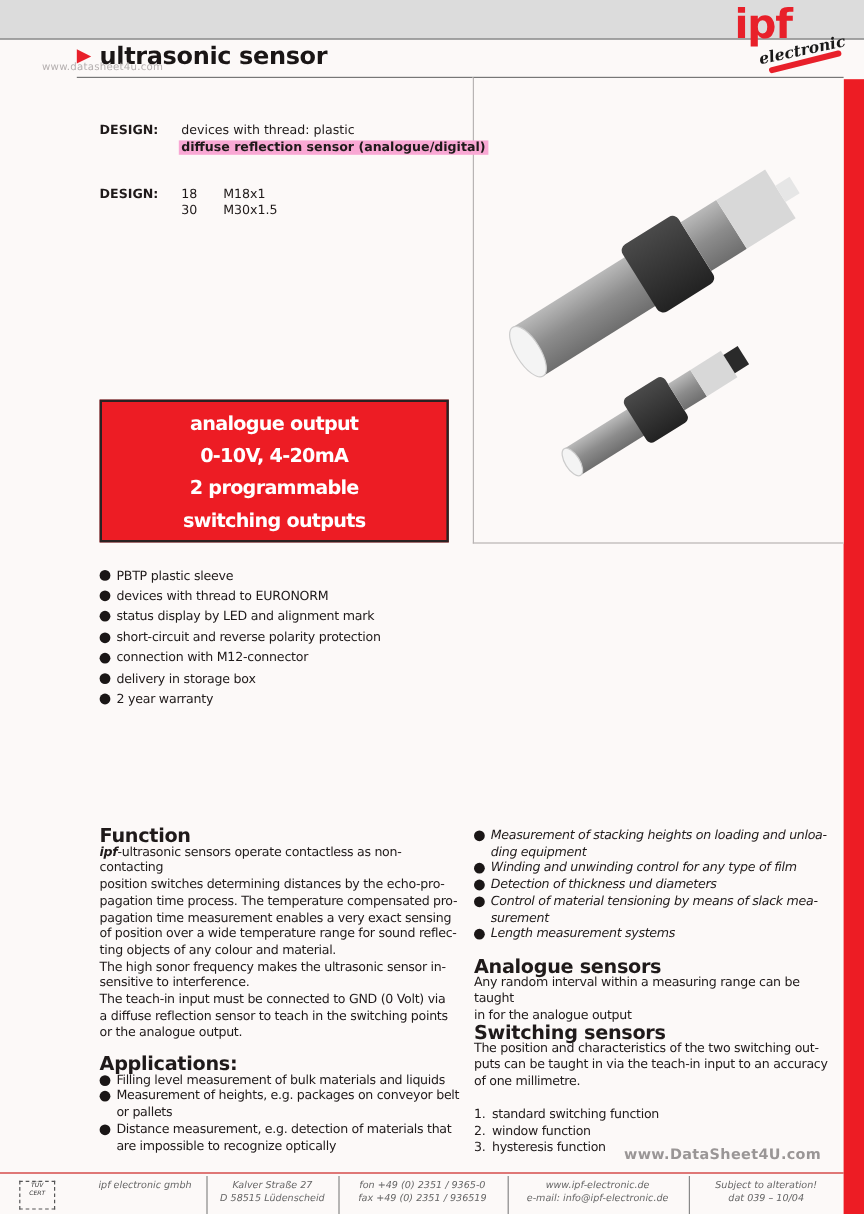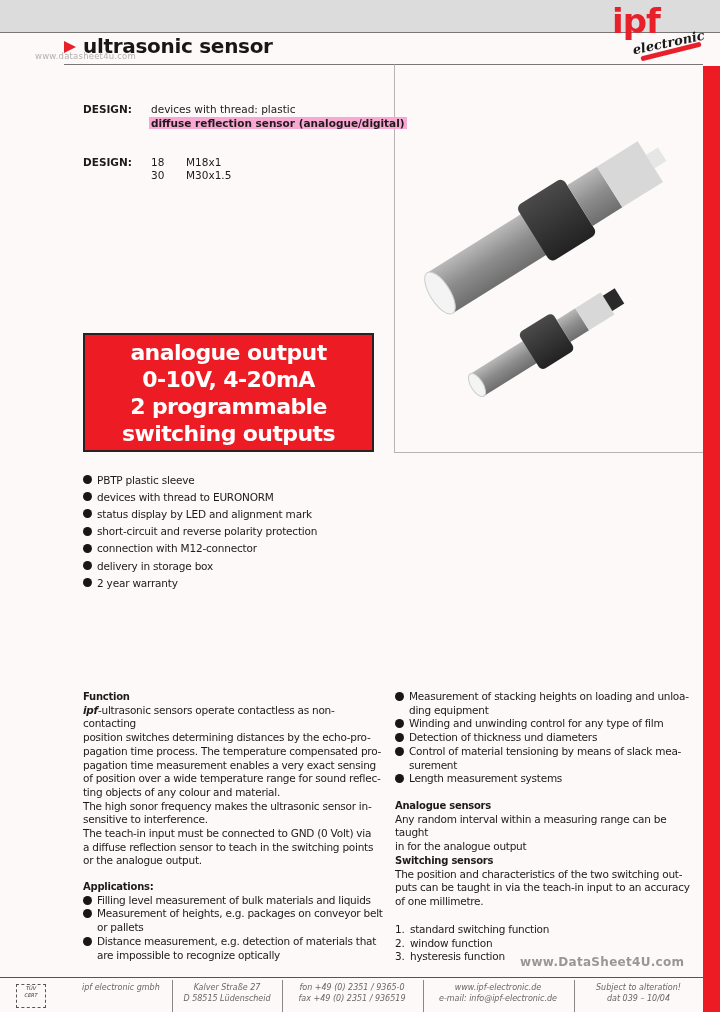--- a/index.html
+++ b/index.html
@@ -22,28 +22,28 @@
   .photo-frame { position: absolute; left: 394px; top: 64px; width: 309px; height: 389px; border-left: 1px solid #b8b4b4; border-top: 1px solid #777; border-bottom: 1px solid #b8b4b4; background: #fcf9f8; }
 
   .meta { position: absolute; left: 83px; font-size: 10.5px; }
   .meta .lbl { position: absolute; left: 0; font-weight: bold; font-size: 10.5px; }
   .meta .val { position: absolute; left: 68px; white-space: nowrap; }
   .meta .val.hl { background: #f9a8d4; font-weight: bold; padding: 0 2px; }
   .meta .num { position: absolute; left: 68px; }
   .meta .thread { position: absolute; left: 103px; }
 
   .redbox { position: absolute; left: 83px; top: 333px; width: 291px; height: 119px; background: #ed1c24; border: 2px solid #2a2222; border-right-width: 2px; display: flex; flex-direction: column; justify-content: center; align-items: center; }
-  .redbox div { color: #fff; font-weight: bold; font-size: 22px; line-height: 27px; letter-spacing: -0.6px; text-align: center; white-space: nowrap; }
+  .redbox div { color: #fff; font-weight: bold; font-size: 16px; line-height: 27px; letter-spacing: -0.6px; text-align: center; white-space: nowrap; }
 
   .features { position: absolute; left: 83px; top: 471px; list-style: none; }
   .features li { font-size: 10.5px; height: 17.2px; display: flex; align-items: center; white-space: nowrap; letter-spacing: -0.2px; }
   .dot { display: inline-block; width: 9px; height: 9px; border-radius: 50%; background: #1a1616; margin-right: 5px; flex-shrink: 0; }
 
   .col { position: absolute; font-size: 10.5px; line-height: 13.7px; letter-spacing: -0.25px; }
-  .col h4 { font-size: 10px; font-weight: bold; line-height: 13.7px; }
+  .col h4 { font-size: 16px; font-weight: bold; line-height: 13.7px; }
   .col p { white-space: pre-line; }
   .col .it { font-style: italic; font-weight: bold; }
   .apps li, .apps2 li { list-style: none; display: flex; align-items: flex-start; }
   .apps li .dot, .apps2 li .dot { margin-top: 2px; }
   .apps li span.t, .apps2 li span.t { white-space: pre-line; }
   .numlist li { list-style: none; }
   .numlist .n { display: inline-block; width: 15px; }
 
   .ds4u { position: absolute; left: 520px; top: 955px; font-family: "DejaVu Sans", sans-serif; font-size: 12px; font-weight: bold; color: #9a9696; letter-spacing: 0.3px; }
 
@@ -184,21 +184,21 @@
 or pallets</span>
       </li>
     <li>
         <span class="dot"></span>
         <span class="t">Distance measurement, e.g. detection of materials that
 are impossible to recognize optically</span>
       </li>
   </ul>
 </div>
 
-<div class="col" style="left:395px; top:690px; width:300px;">
+<div class="col" style="left:395px; top:690px; width:300px;font-style:italic;">
   <ul class="apps2">
     <li>
         <span class="dot"></span>
         <span class="t">Measurement of stacking heights on loading and unloa-
 ding equipment</span>
       </li>
     <li>
         <span class="dot"></span>
         <span class="t">Winding and unwinding control for any type of film</span>
       </li>

